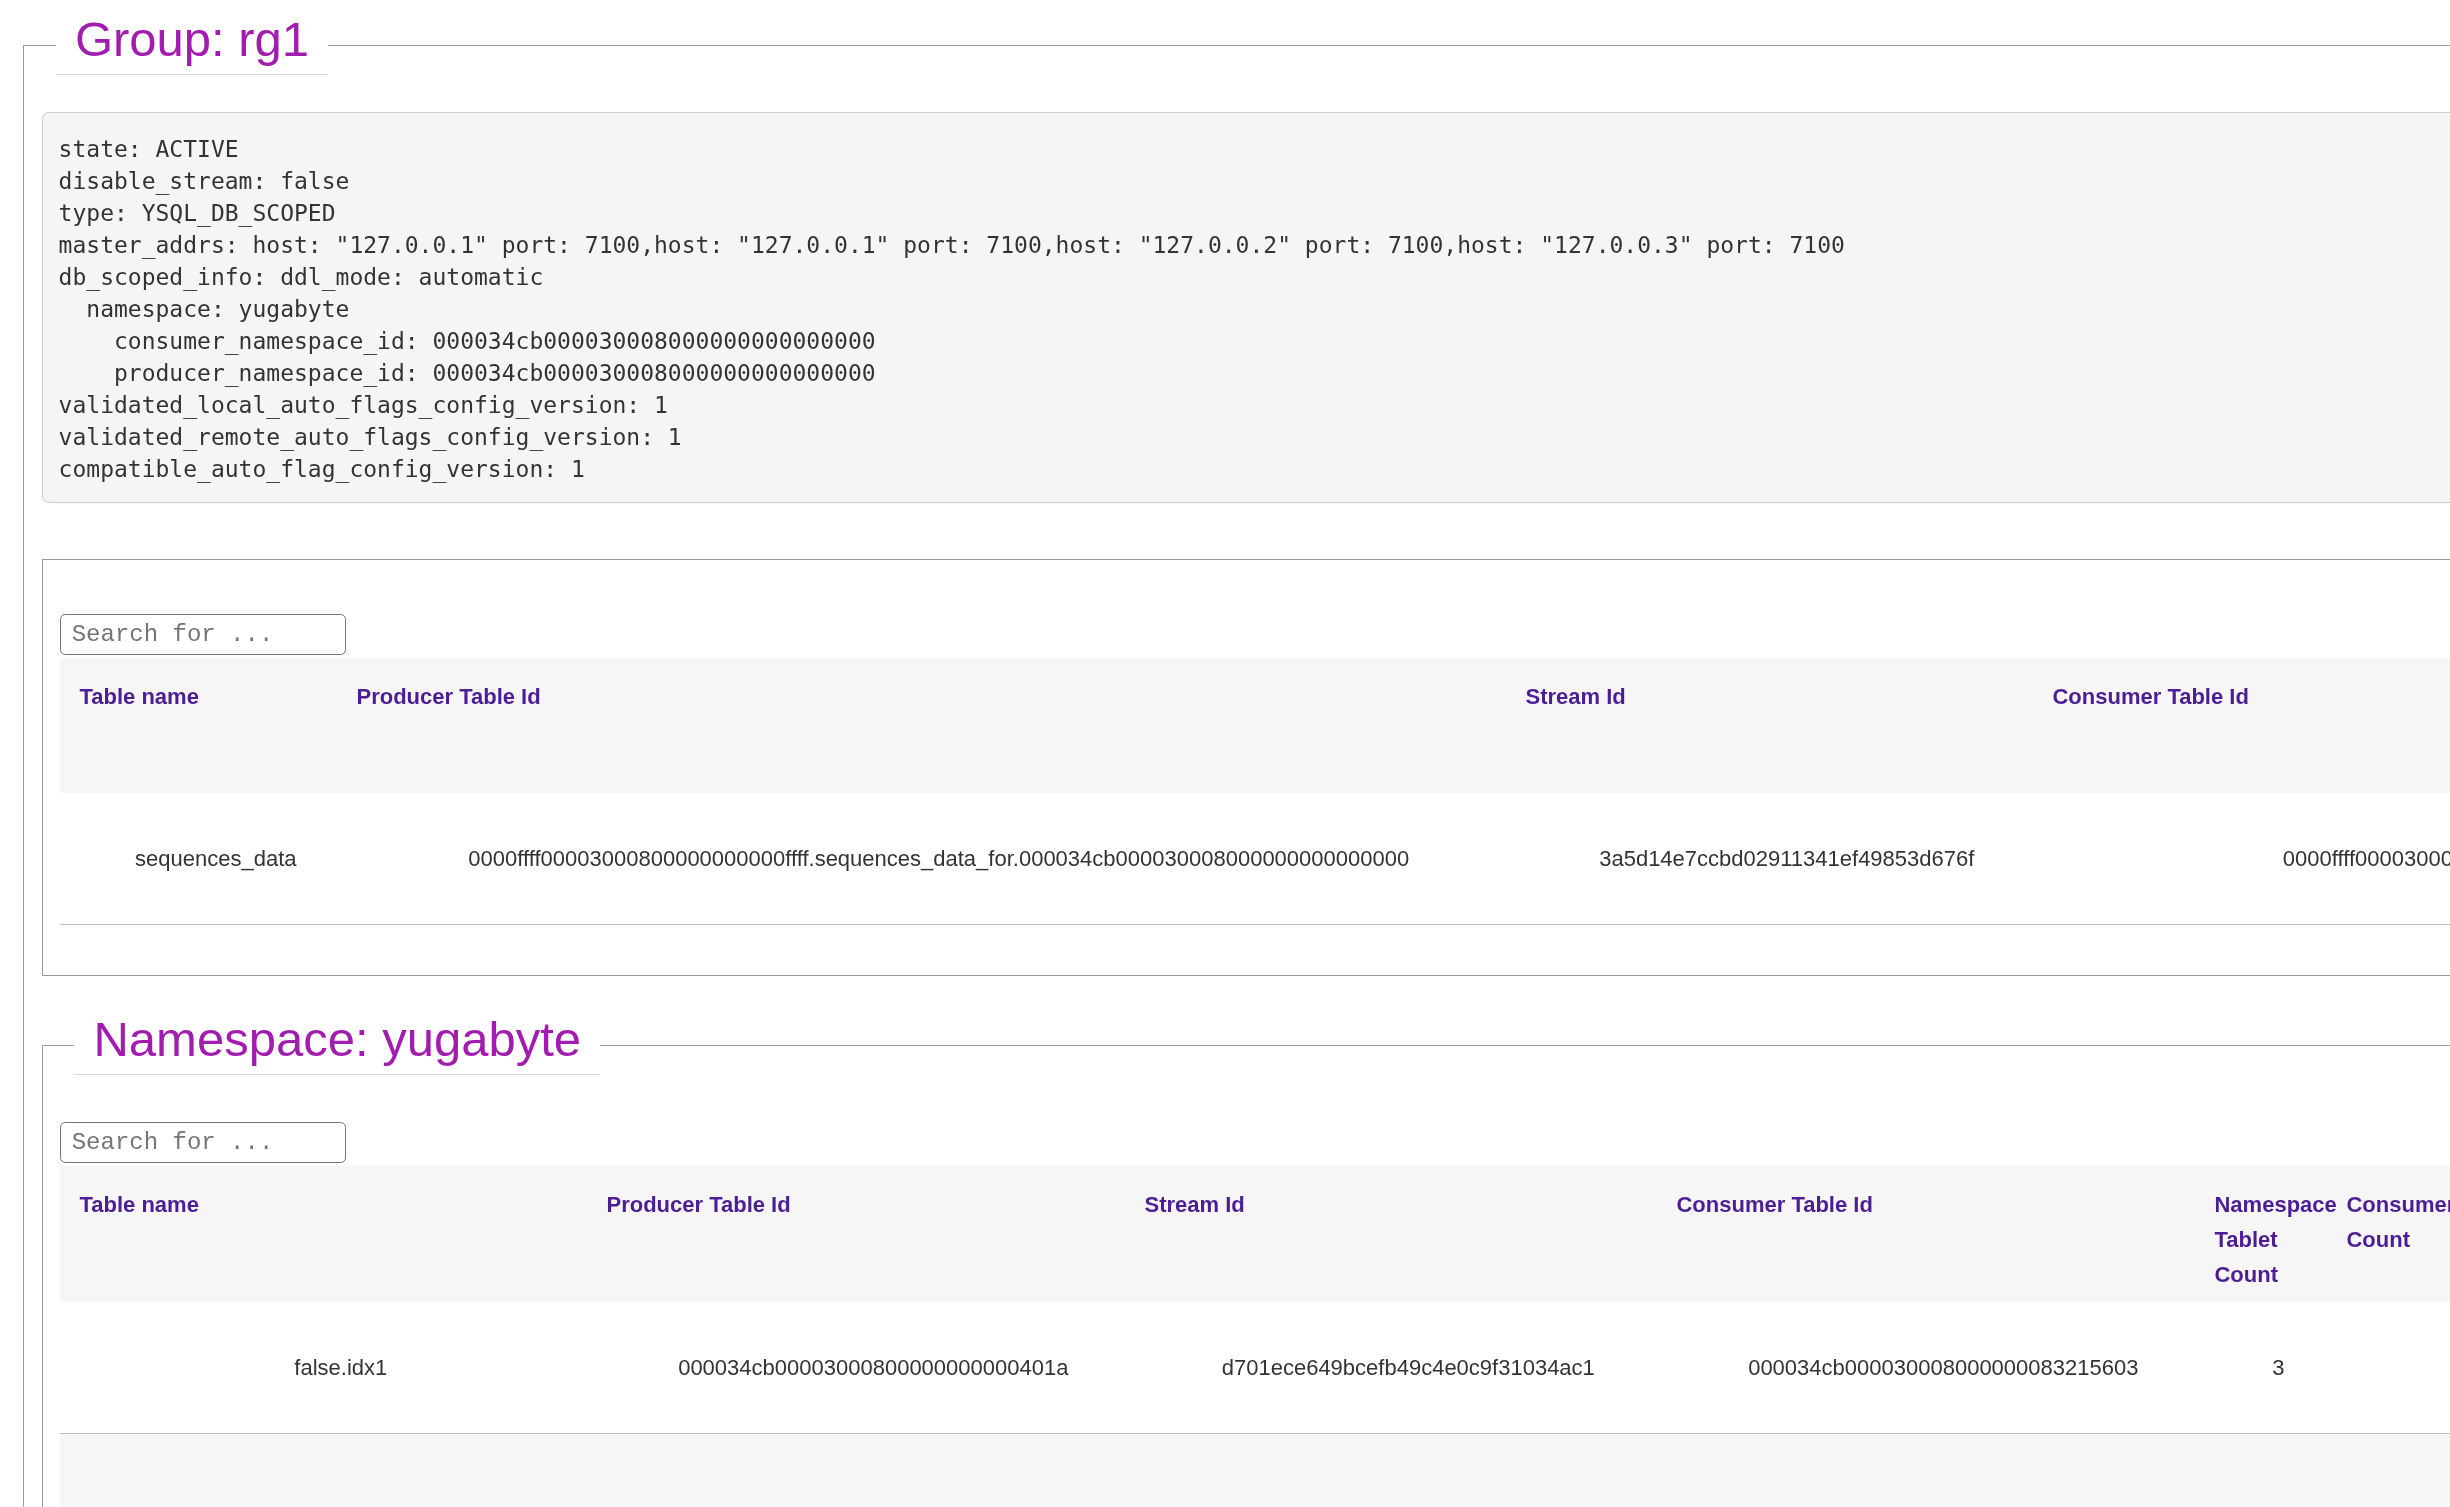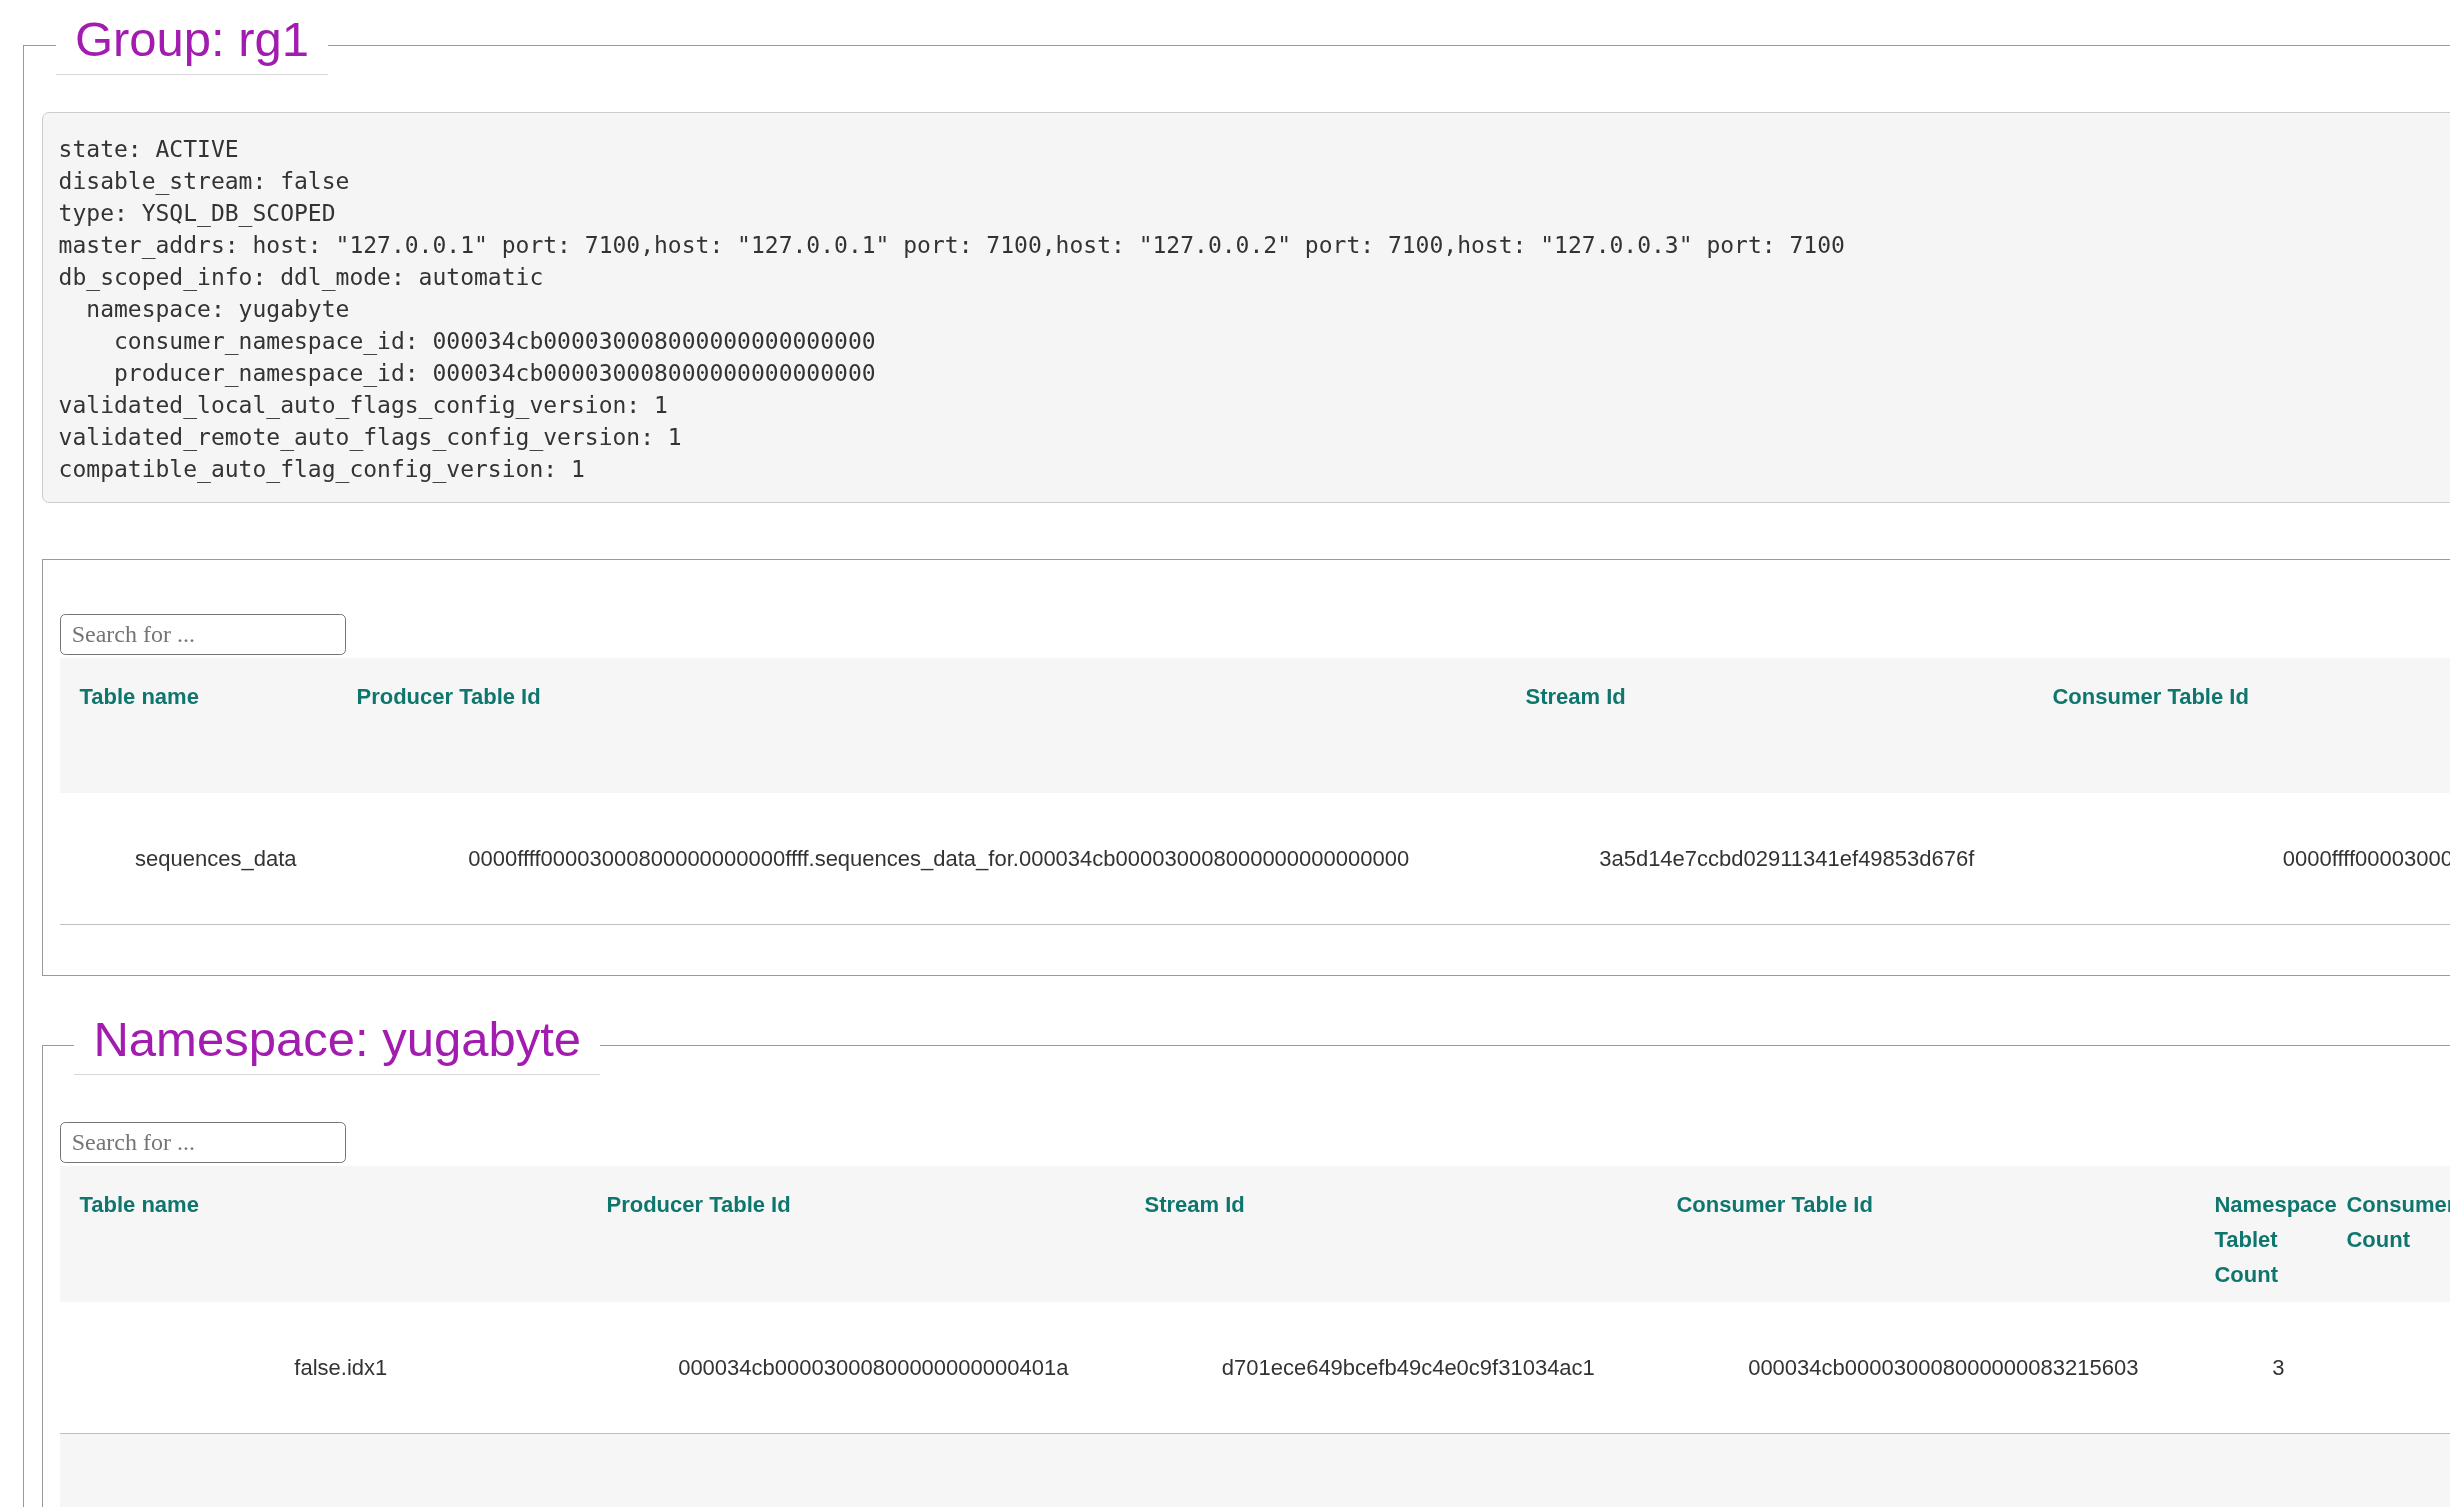--- a/index.html
+++ b/index.html
@@ -47,21 +47,21 @@
   .fs-inner.ns-a { margin-top: 56px; }
   .fs-inner.ns-b { margin-top: 40px; padding-top: 47px; }
 
   .search {
     display: block;
     box-sizing: border-box;
     width: 286px; height: 41px;
     border: 1.8px solid #757575;
     border-radius: 5.3px;
     padding: 0 10.5px;
-    font-family: Liberation Serif, serif;
+    font-family: Liberation Mono, monospace;
     font-size: 24px;
     color: #333333;
     background: #ffffff;
     margin: 0 0 2.6px 0;
     outline: none;
   }
   .search::placeholder { color: #757575; }
 
   table {
     border-collapse: collapse;
@@ -73,21 +73,21 @@
   .t1 col.c3 { width: 527px; }  .t1 col.c4 { width: 1406px; }
   .t2 col.c1 { width: 527px; }  .t2 col.c2 { width: 538px; }
   .t2 col.c3 { width: 532px; }  .t2 col.c4 { width: 538px; }
   .t2 col.c5 { width: 132px; }  .t2 col.c6 { width: 253px; }
 
   thead tr { background: #f6f6f6; }
   .t1 thead tr { height: 135px; }
   th {
     font-size: 22px;
     font-weight: bold;
-    color: #0f766e;
+    color: #4c1d95;
     text-align: left;
     vertical-align: top;
     padding: 21px 5.3px 10.5px 19.3px;
     line-height: 35px;
   }
   td {
     font-size: 22px;
     color: #333333;
     text-align: center;
     padding: 49px 8.8px 49px 43px;

